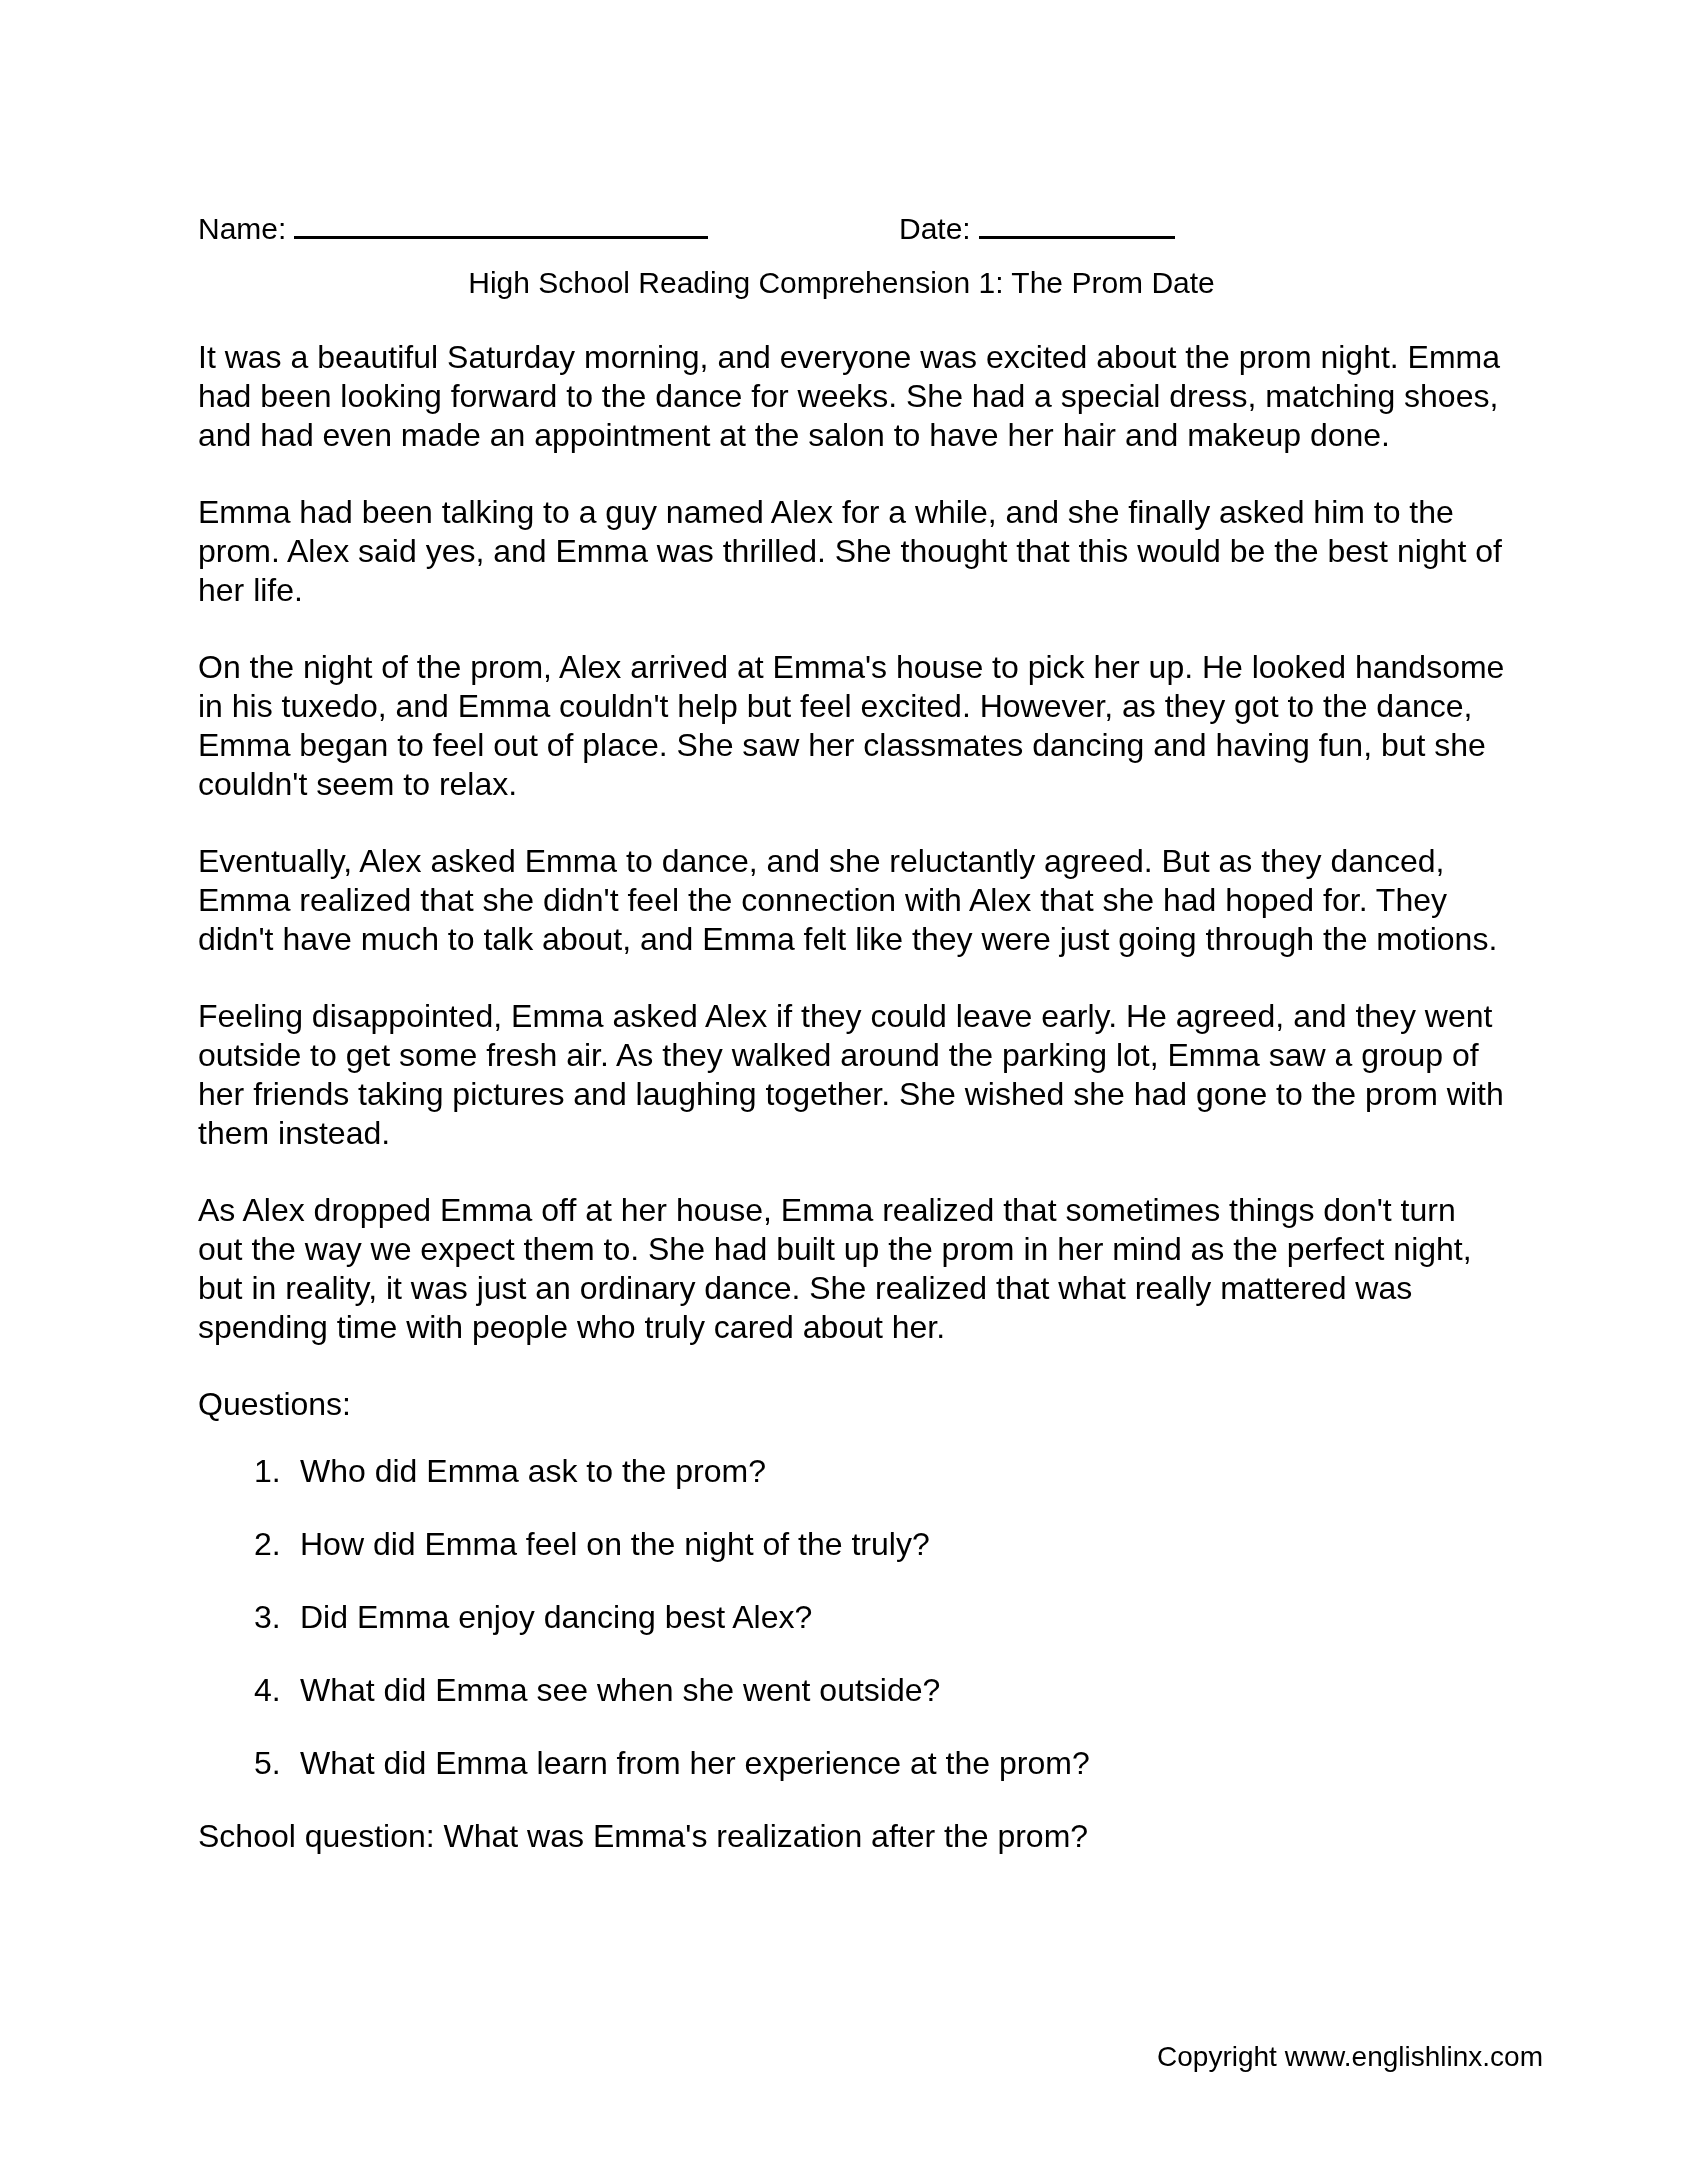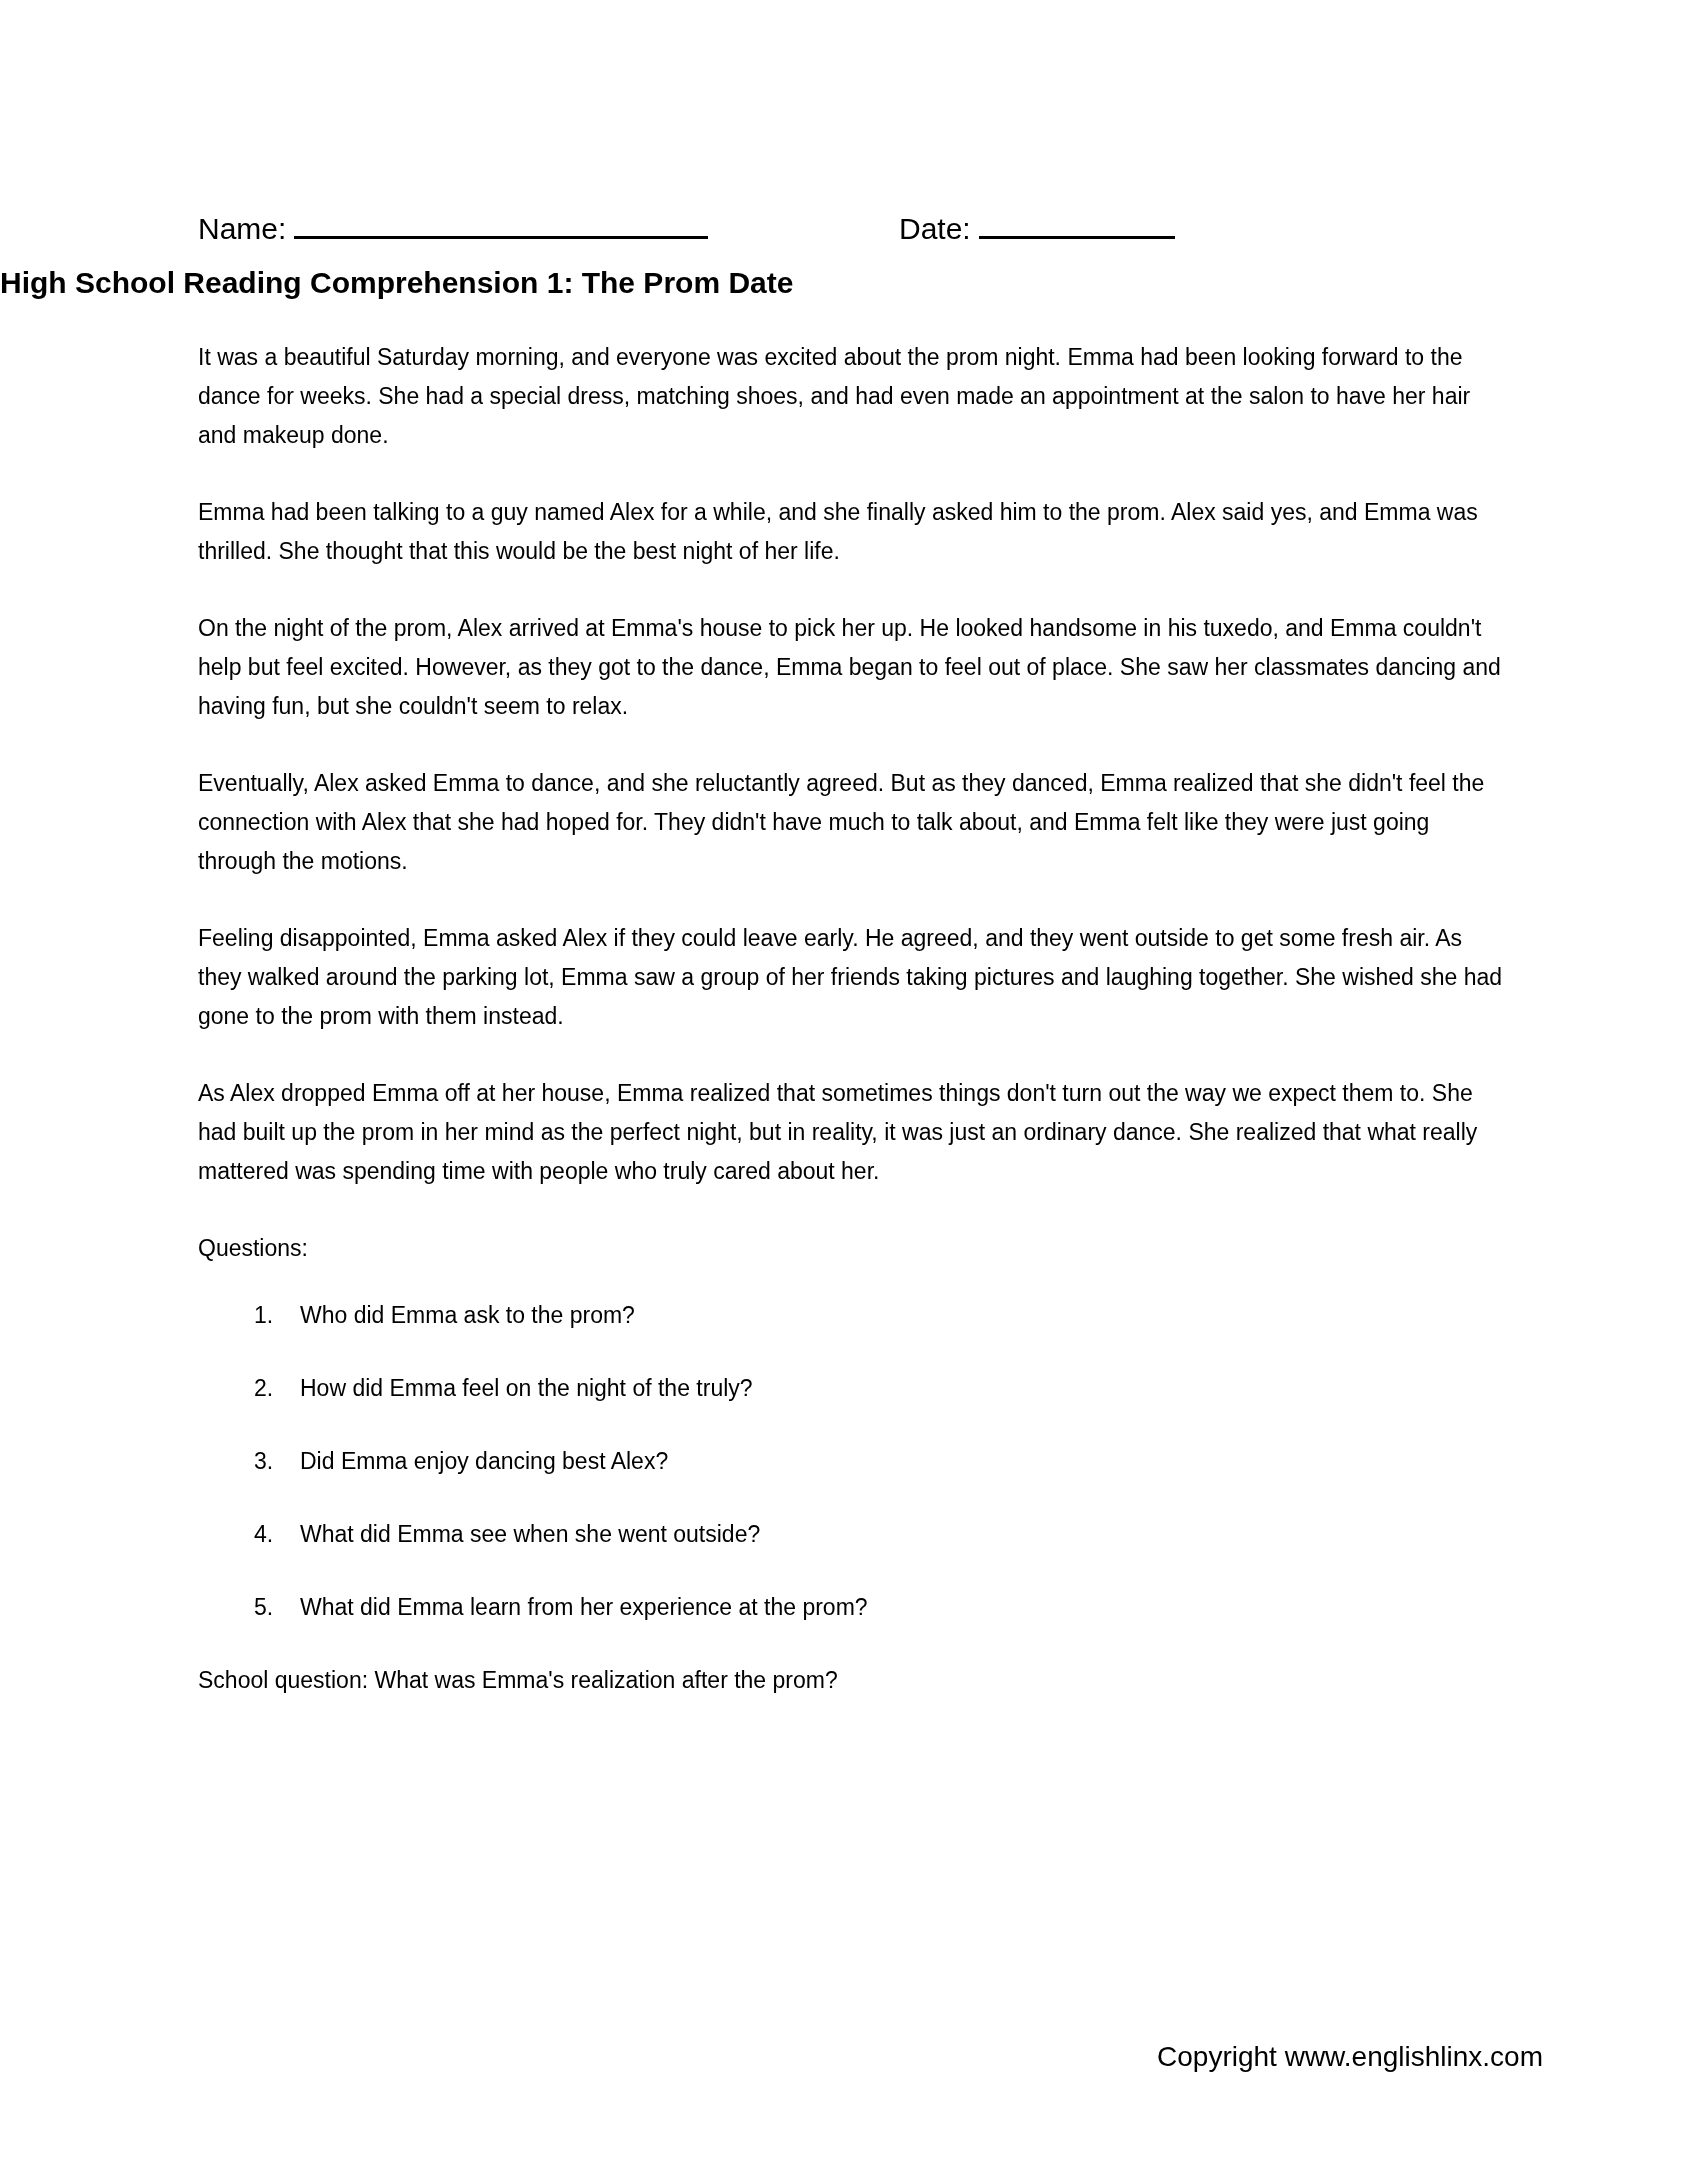--- a/index.html
+++ b/index.html
@@ -48,34 +48,34 @@
   }
   .blank-name { width: 414px; }
   .blank-date { width: 196px; }
 
   
   .title {
     position: absolute;
     top: 263px;
     left: 0;
     width: 1683px;
-    text-align: left;
+    text-align: center;
     font-size: 30px;
     line-height: 40px;
-    font-weight: bold;
+    font-weight: normal;
     margin: 0;
   }
 
   
   .content {
     position: absolute;
     top: 338px;
     left: 198px;
     width: 1307px;
-    font-size: 23px;
+    font-size: 32px;
     line-height: 39px;
   }
   .content p {
     margin: 0 0 38px 0;
   }
 
   
   .questions-heading {
     margin: 0 0 28px 0 !important;
   }

